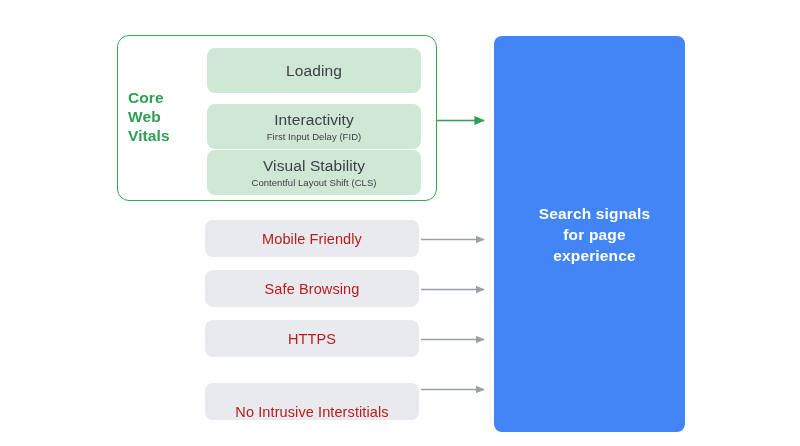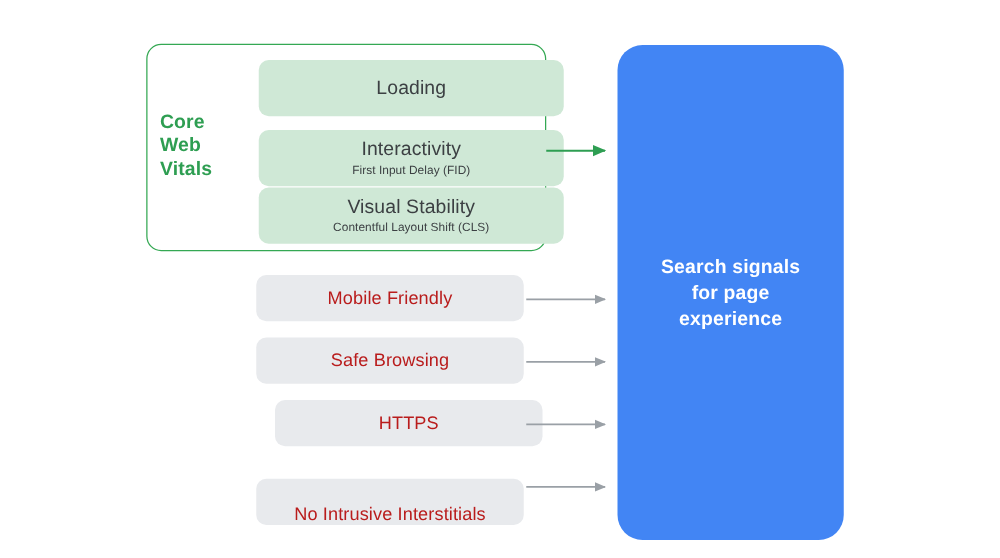--- a/index.html
+++ b/index.html
@@ -37,21 +37,21 @@
     font-weight: bold;
     font-size: 15.5px;
     line-height: 19px;
     letter-spacing: 0.1px;
   }
 
   
   .vital {
     position: absolute;
     left: 207px;
-    width: 244px;
+    width: 214px;
     height: 45px;
     background: #cfe8d6;
     border-radius: 8px;
     box-sizing: border-box;
     display: flex;
     flex-direction: column;
     align-items: center;
     justify-content: center;
   }
   .vital-1 { top: 48px; }
@@ -79,40 +79,41 @@
     height: 37px;
     background: #e8eaed;
     border-radius: 8px;
     box-sizing: border-box;
     display: flex;
     align-items: center;
     justify-content: center;
   }
   .pill-1 { top: 220px; }
   .pill-2 { top: 270px; align-items: center; }
-  .pill-3 { top: 320px; margin-left: 15px; }
+  .pill-3 { top: 320px; }
   .pill-4 { top: 383px; align-items: flex-end; }
   .pill-label {
     color: #b91c1c;
     font-size: 14.5px;
     letter-spacing: 0.1px;
   }
 
   
   .blue-panel {
     position: absolute;
     left: 494px;
     top: 36px;
     width: 181px;
     height: 396px;
     background: #4285f4;
-    border-radius: 20px;
+    border-radius: 8px;
     display: flex;
     align-items: center;
     justify-content: center;
+    padding-left: 10px;
   }
   .blue-text {
     color: #ffffff;
     font-weight: bold;
     font-size: 15.5px;
     line-height: 21px;
     text-align: center;
     letter-spacing: 0.15px;
     white-space: pre-line;
   }

